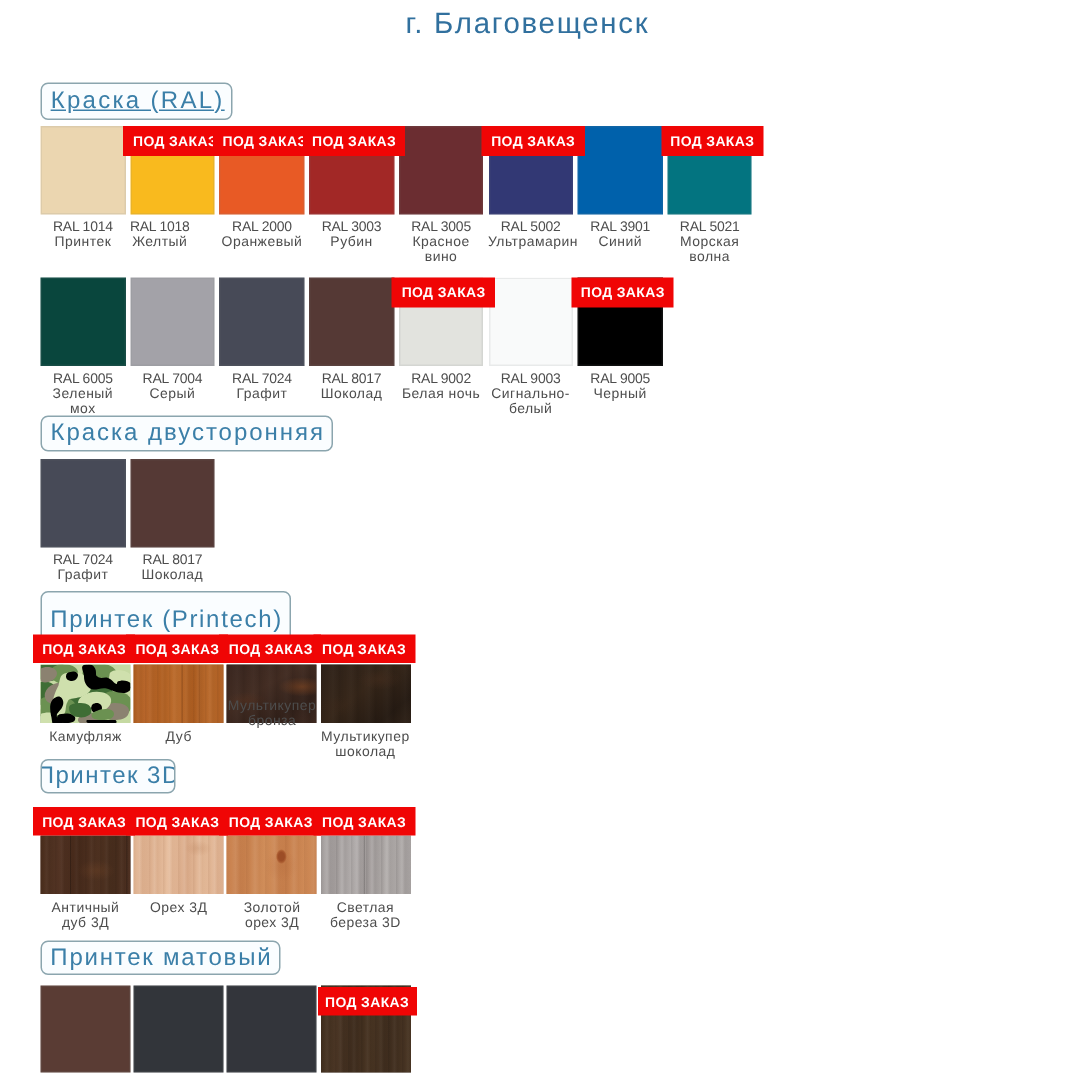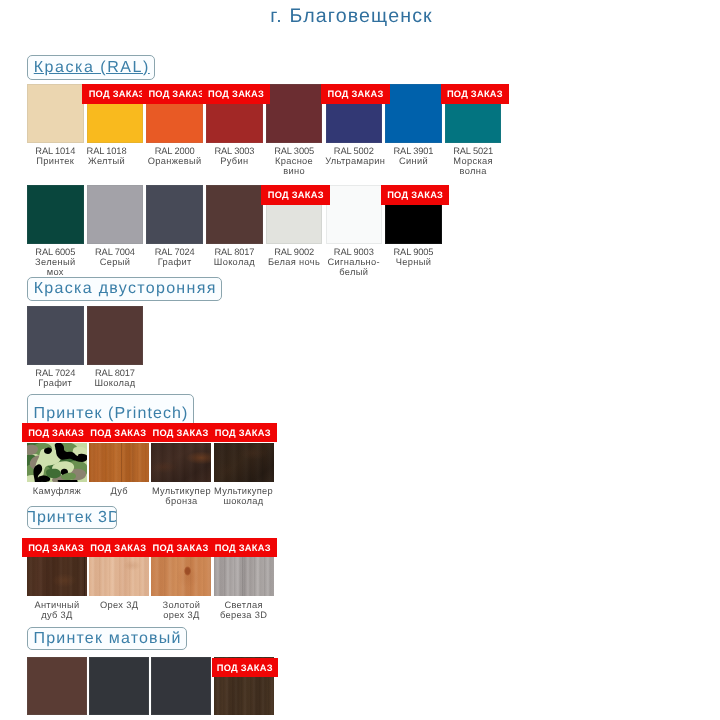--- a/index.html
+++ b/index.html
@@ -265,21 +265,21 @@
         </div>
         <div class="chip" style="left: 89.2px; top: 443px; width: 60px; height: 38.5px; background: rgb(180, 96, 31);">
           <div class="tex t-oak"></div>
         </div>
         <div class="cap" style="left: 88.2px; top: 486px; width: 62px;">
           <div>Дуб</div>
         </div>
         <div class="chip" style="left: 151.4px; top: 443px; width: 60px; height: 38.5px; background: rgb(62, 42, 32);">
           <div class="tex t-mcbronze"></div>
         </div>
-        <div class="cap" style="left: 150.4px; top: 486px; width: 62px;">
+        <div class="cap" style="left: 150.4px; top: 465px; width: 62px;">
           <div>Мультикупер бронза</div>
         </div>
         <div class="chip" style="left: 213.6px; top: 443px; width: 60px; height: 38.5px; background: rgb(46, 33, 27);">
           <div class="tex t-mcchoc"></div>
         </div>
         <div class="cap" style="left: 212.6px; top: 486px; width: 62px;">
           <div>Мультикупер шоколад</div>
         </div>
         <div class="badge" style="left: 22px; top: 423px; width: 68px; height: 19px;">ПОД ЗАКАЗ</div>
         <div class="badge" style="left: 84.2px; top: 423px; width: 68px; height: 19px;">ПОД ЗАКАЗ</div>

